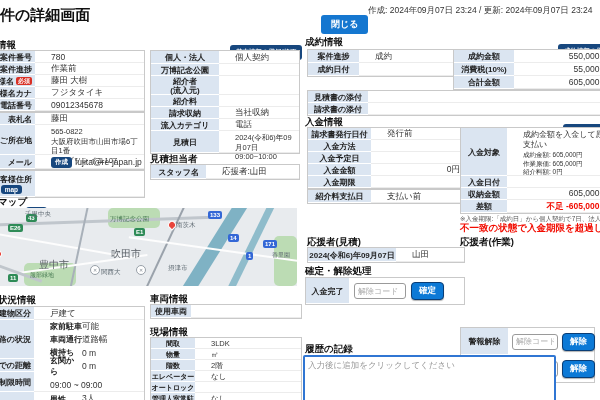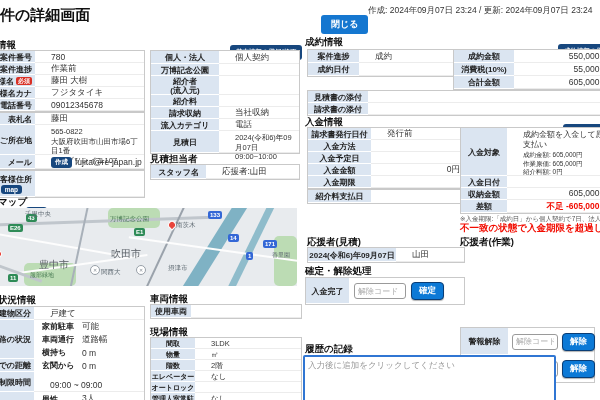--- a/index.html
+++ b/index.html
@@ -12,21 +12,21 @@
   .meta{position:absolute;font-size:8.5px;color:#333;white-space:nowrap;}
   .tbl{position:absolute;background:#fff;border:1px solid #c9c9c9;box-sizing:border-box;}
   .tr{display:flex;box-sizing:border-box;}
   .tl{background:#dbe5f1;font-weight:bold;font-size:8px;display:flex;align-items:center;
       justify-content:center;box-shadow:inset 0 -1px #fff;box-sizing:border-box;flex-shrink:0;
       text-align:center;line-height:9px;}
   .tl.right{justify-content:flex-end;padding-right:3px;text-align:right;}
   .tv{flex:1;font-size:8.5px;display:flex;align-items:center;padding-left:16px;
       box-shadow:inset 0 -1px #ececec;box-sizing:border-box;color:#333;white-space:nowrap;}
   .tv.money{justify-content:flex-end;padding-right:4px;}
-  .il{width:48px;font-size:8px;font-weight:bold;display:flex;align-items:center;padding-left:8px;
+  .il{width:48px;font-size:8px;font-weight:bold;display:flex;align-items:center;padding-left:16px;
       box-sizing:border-box;flex-shrink:0;}
   .iv{flex:1;font-size:8.5px;display:flex;align-items:center;color:#333;}
   .btn-navy{background:#17477e;color:#fff;border:none;border-radius:3px;font-size:6.5px;
       font-weight:bold;padding:3px 6px;cursor:pointer;white-space:nowrap;font-family:inherit;}
   .btn-close{background:#1577d0;color:#fff;border:none;border-radius:3px;font-size:9px;
       font-weight:bold;padding:3px 10px;cursor:pointer;font-family:inherit;}
   .btn-blue{background:#0c79d6;color:#fff;border:1.5px solid #0a3d75;border-radius:4px;
       font-size:8.5px;font-weight:bold;padding:2px 7px;cursor:pointer;white-space:nowrap;
       box-shadow:0 1px 1px rgba(0,0,0,.3);font-family:inherit;}
   .inp{border:1px solid #9a9a9a;border-radius:3px;font-size:8px;padding:2px 3px;height:16px;
@@ -276,20 +276,21 @@
         <div class="tv money">0円</div>
       </div>
     <div class="tr" style="height:12px">
         <div class="tl" style="width:63px">入金期限</div>
         <div class="tv"></div>
       </div>
   </div>
   <div class="tbl" style="left:329px;top:189px;width:158px;">
     <div class="tr" style="height:13px">
         <div class="tl" style="width:63px">紹介料支払日</div>
+        <div class="tv">支払い前</div>
       </div>
   </div>
 
   <div class="tbl" style="left:482px;top:127px;width:153px;">
     <div class="tr" style="height:48px">
         <div class="tl" style="width:46px">入金対象</div>
       <div class="tv multiline">
         <span style="display:block;font-size:8px;">成約金額を入金して原価支払い</span>
         <span style="display:block;font-size:6.5px;line-height:8.5px;margin-top:2px;">成約金額: 605,000円</span>
         <span style="display:block;font-size:6.5px;line-height:8.5px;">作業原価: 605,000円</span>

